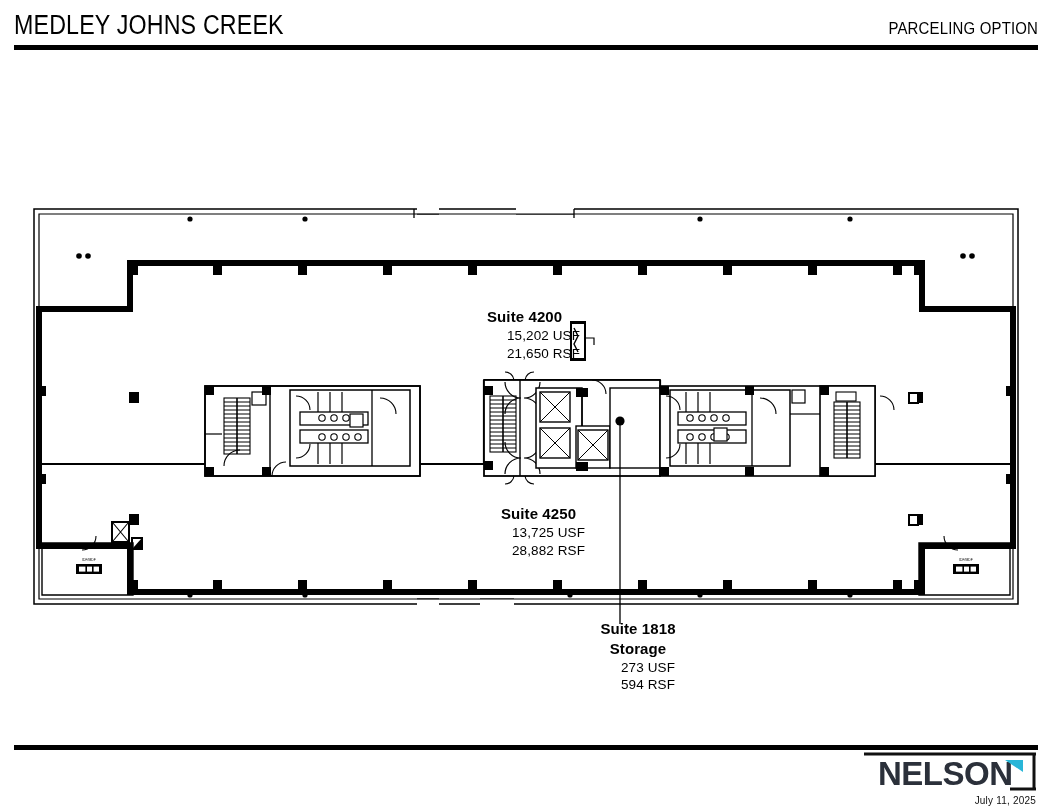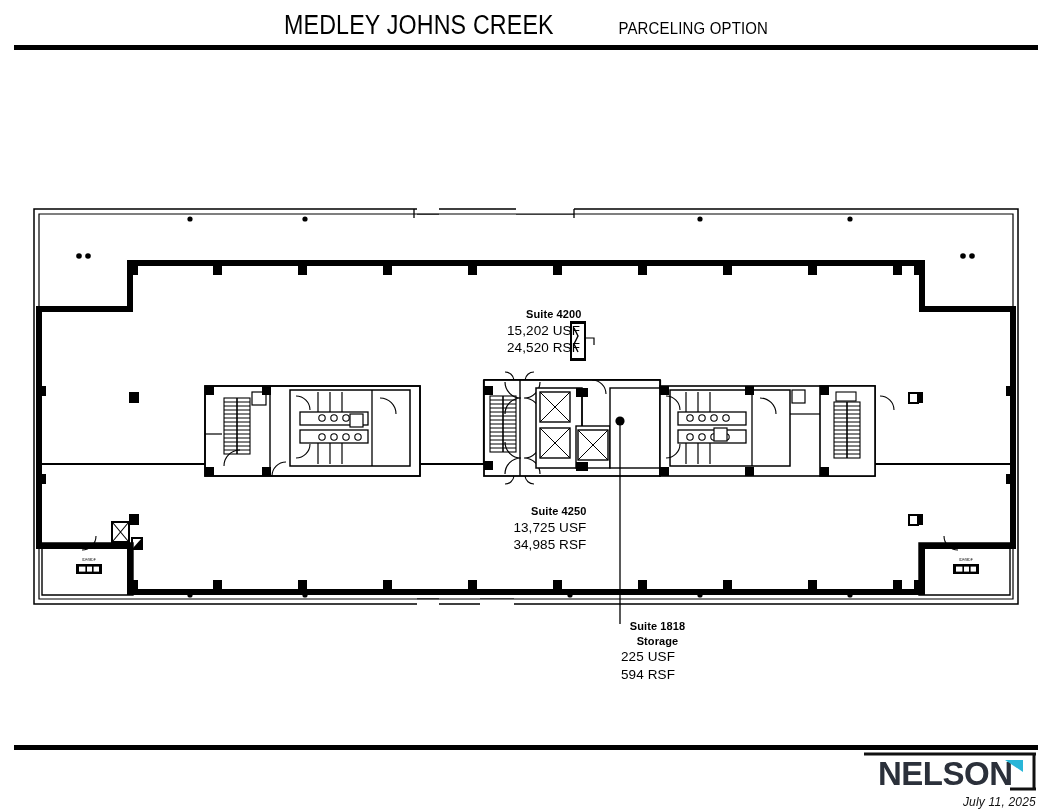--- a/index.html
+++ b/index.html
@@ -2,50 +2,50 @@
 <html><head>
 <meta charset="utf-8">
 <style>
   html,body{margin:0;padding:0;background:#fff;}
   body{width:1052px;height:811px;position:relative;overflow:hidden;
        font-family:"Liberation Sans",sans-serif;color:#000;}
 
   
   .header{position:absolute;left:0;top:0;width:1052px;height:96px;}
   .hdr-row{position:absolute;left:14px;right:14px;display:flex;
-           align-items:baseline;justify-content:center;}
+           align-items:baseline;justify-content:space-between;}
   .hdr-row.r1{top:12px;}
   .hdr-row.r2{top:52px;}
   .proj-title{font-size:27px;letter-spacing:.2px;line-height:1;
               transform:scaleX(.86);transform-origin:left bottom;white-space:nowrap;}
   .bldg-title{font-size:27px;letter-spacing:.2px;line-height:1;
               transform:scaleX(.86);transform-origin:left bottom;white-space:nowrap;}
   .hdr-right{font-size:17px;letter-spacing:.2px;line-height:1;white-space:nowrap;
              transform:scaleX(.88);transform-origin:right bottom;}
   .rule{position:absolute;left:14px;width:1024px;background:#000;}
   .rule.top{top:45px;height:5px;}
 
   
   .plan{position:absolute;left:0;top:96px;width:1052px;height:625px;}
   .plan svg{display:block;}
 
   
   .callout{position:absolute;line-height:1.32;}
-  .callout .ttl{font-weight:bold;font-size:11px;letter-spacing:.1px;margin-left:39px;}
+  .callout .ttl{font-weight:bold;font-size:15px;letter-spacing:.1px;}
   .callout .val{font-size:13.5px;letter-spacing:.1px;margin-left:20px;}
   #co-4200{left:487px;top:307px;text-align:left;}
-  #co-4250{left:492px;top:504px;text-align:right;}
+  #co-4250{left:492px;top:504px;text-align:center;}
   #co-4215{left:563px;top:619px;width:150px;text-align:center;}
 
   
   .rule.bot{top:745px;height:5px;}
   .footer{position:absolute;left:0;top:750px;width:1052px;height:61px;}
   .logo-wrap{position:absolute;right:14px;top:2px;width:176px;height:42px;}
-  .date{position:absolute;right:16px;top:45px;font-size:12px;letter-spacing:.2px;
-        color:#111;white-space:nowrap;font-style:italic;}
+  .date{position:absolute;right:16px;top:45px;font-size:10px;letter-spacing:.2px;
+        color:#111;white-space:nowrap;}
 </style>
 </head>
 <body>
 
 <div class="header">
   <div class="hdr-row r1">
     <div class="proj-title">MEDLEY JOHNS CREEK</div>
     <div class="hdr-right">PARCELING OPTION</div>
   </div>
   <div class="rule top"></div>
@@ -370,33 +370,33 @@
     <rect x="910" y="298" width="7" height="8" fill="#fff"></rect>
     <rect x="908" y="418" width="11" height="12" fill="#000"></rect>
     <rect x="910" y="420" width="7" height="8" fill="#fff"></rect>
   </g>
 </svg>
 </div>
 
 <div class="callout" id="co-4200">
   <div class="ttl">Suite 4200</div>
   <div class="val">15,202 USF</div>
-  <div class="val">24,520 RSF</div>
+  <div class="val">21,650 RSF</div>
 </div>
 
 <div class="callout" id="co-4250">
   <div class="ttl">Suite 4250</div>
   <div class="val">13,725 USF</div>
-  <div class="val">34,985 RSF</div>
+  <div class="val">28,882 RSF</div>
 </div>
 
 <div class="callout" id="co-4215">
   <div class="ttl">Suite 1818</div>
   <div class="ttl">Storage</div>
-  <div class="val">225 USF</div>
+  <div class="val">273 USF</div>
   <div class="val">594 RSF</div>
 </div>
 
 <div class="rule bot"></div>
 <div class="footer">
   <div class="logo-wrap">
     <svg width="176" height="42" viewBox="0 0 176 42" xmlns="http://www.w3.org/2000/svg">
 
       <path d="M2,2 H174" stroke="#111" stroke-width="3" fill="none"></path>
       <path d="M172,2 V36" stroke="#111" stroke-width="3" fill="none"></path>

